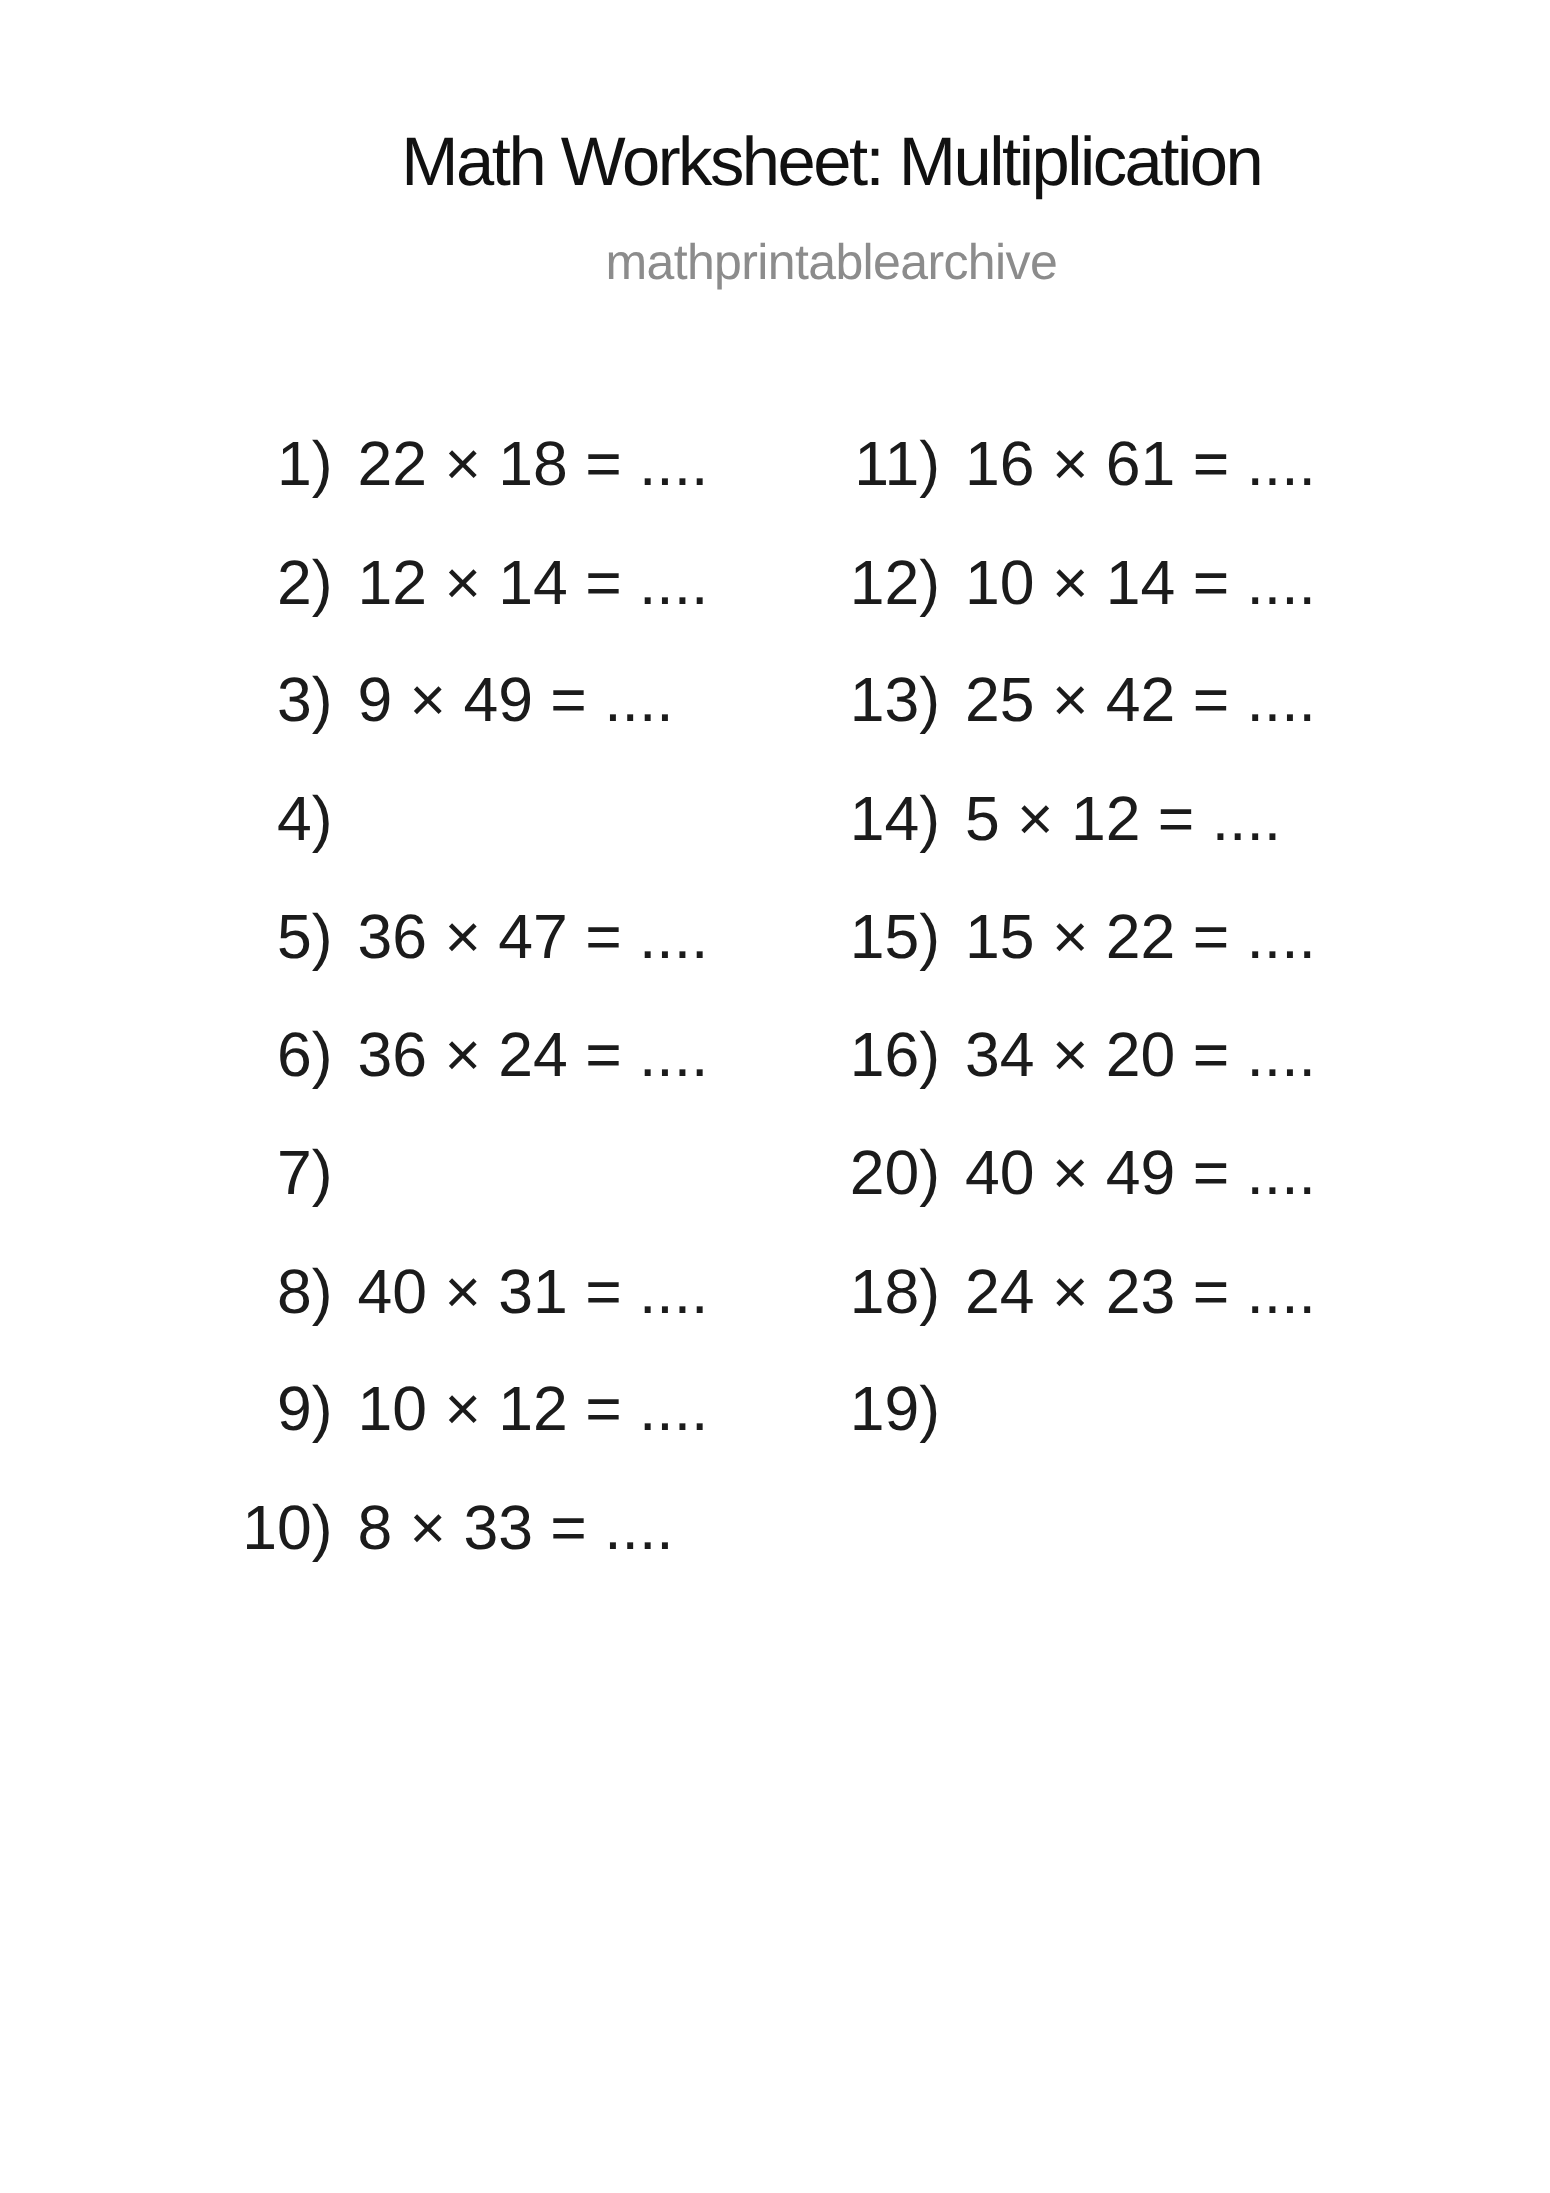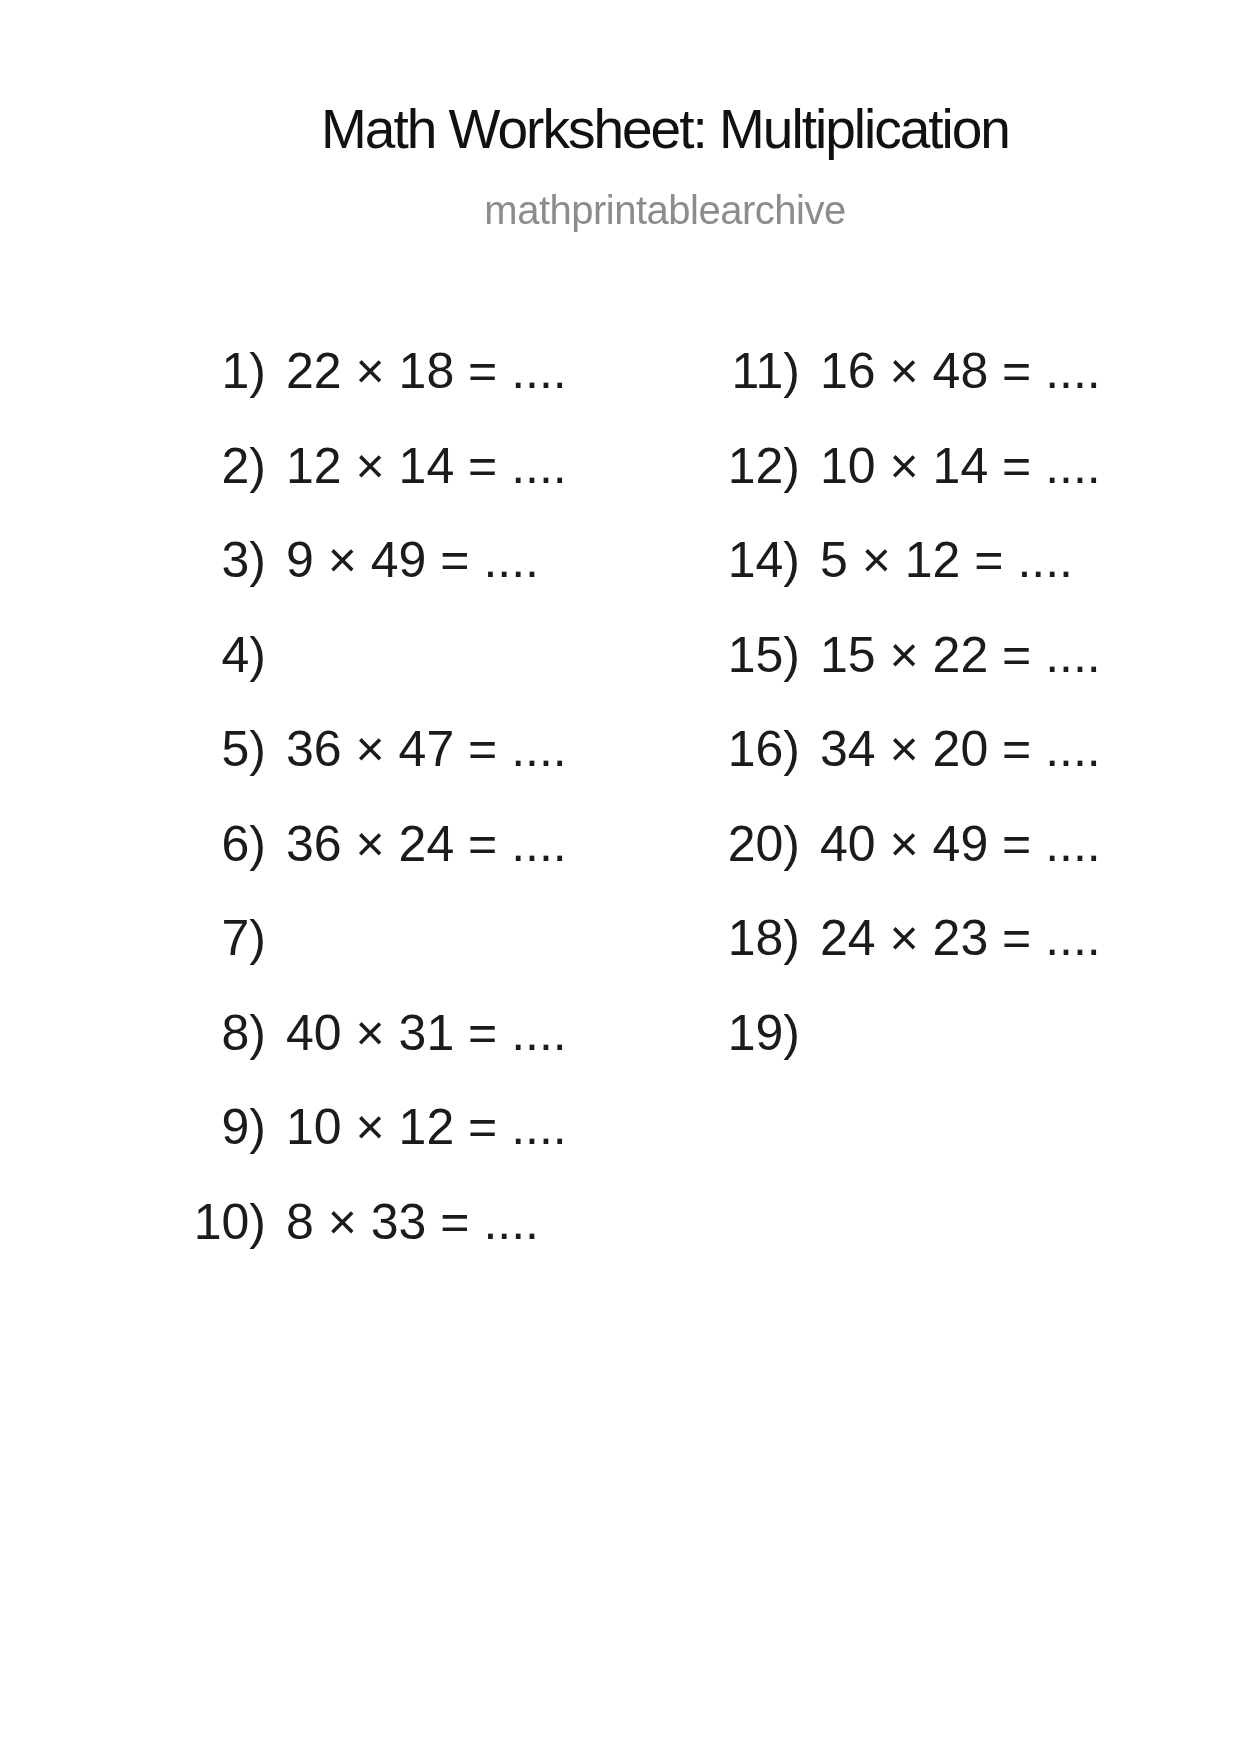--- a/index.html
+++ b/index.html
@@ -44,21 +44,21 @@
     color: var(--subtitle-color, #8c8c8c);
     white-space: nowrap;
   }
   .problems-column {
     position: absolute;
     top: 345px;
     display: flex;
     flex-direction: column;
   }
   .problems-column.left  { left: 178px; }
-  .problems-column.right { left: 712px; }
+  .problems-column.right { left: 664px; }
   .problem-row {
     height: 94.5px;
     display: flex;
     align-items: flex-start;
     font-size: 50px;
     line-height: 52px;
     color: var(--problem-color, #1b1b1b);
   }
   .problem-label {
     width: 88px;
@@ -116,25 +116,29 @@
       </div>
       <div class="problem-row">
         <span class="problem-label">10)</span>
         <span class="problem-expression">8 × 33 = ....</span>
       </div>
     </div>
 
   <div class="problems-column right">
       <div class="problem-row">
         <span class="problem-label">11)</span>
-        <span class="problem-expression">16 × 48 = ....</span>
+        <span class="problem-expression">16 × 61 = ....</span>
       </div>
       <div class="problem-row">
         <span class="problem-label">12)</span>
         <span class="problem-expression">10 × 14 = ....</span>
+      </div>
+      <div class="problem-row">
+        <span class="problem-label">13)</span>
+        <span class="problem-expression">25 × 42 = ....</span>
       </div>
       <div class="problem-row">
         <span class="problem-label">14)</span>
         <span class="problem-expression">5 × 12 = ....</span>
       </div>
       <div class="problem-row">
         <span class="problem-label">15)</span>
         <span class="problem-expression">15 × 22 = ....</span>
       </div>
       <div class="problem-row">

